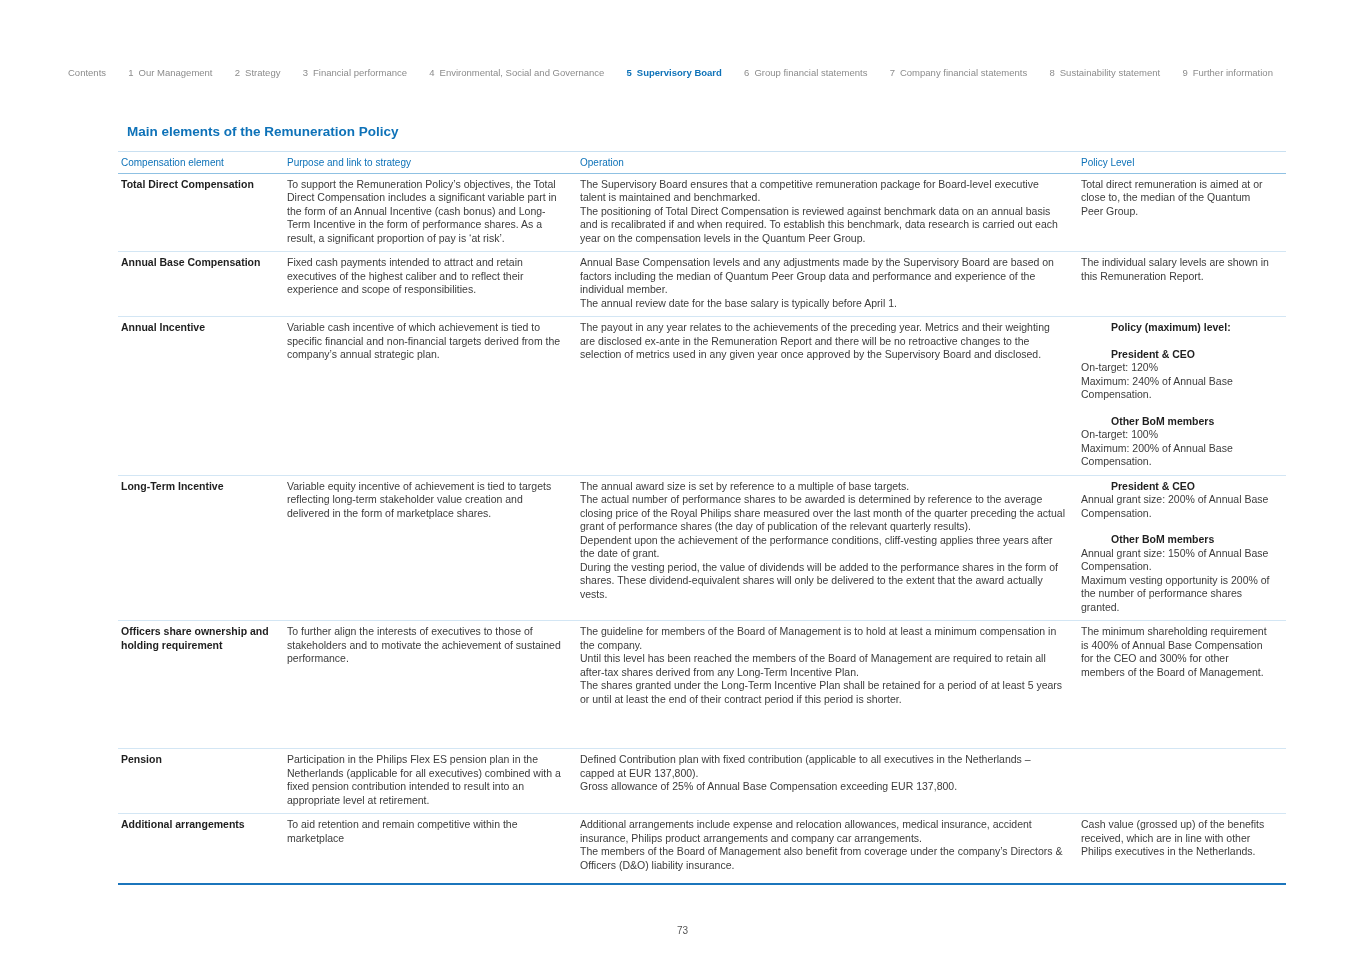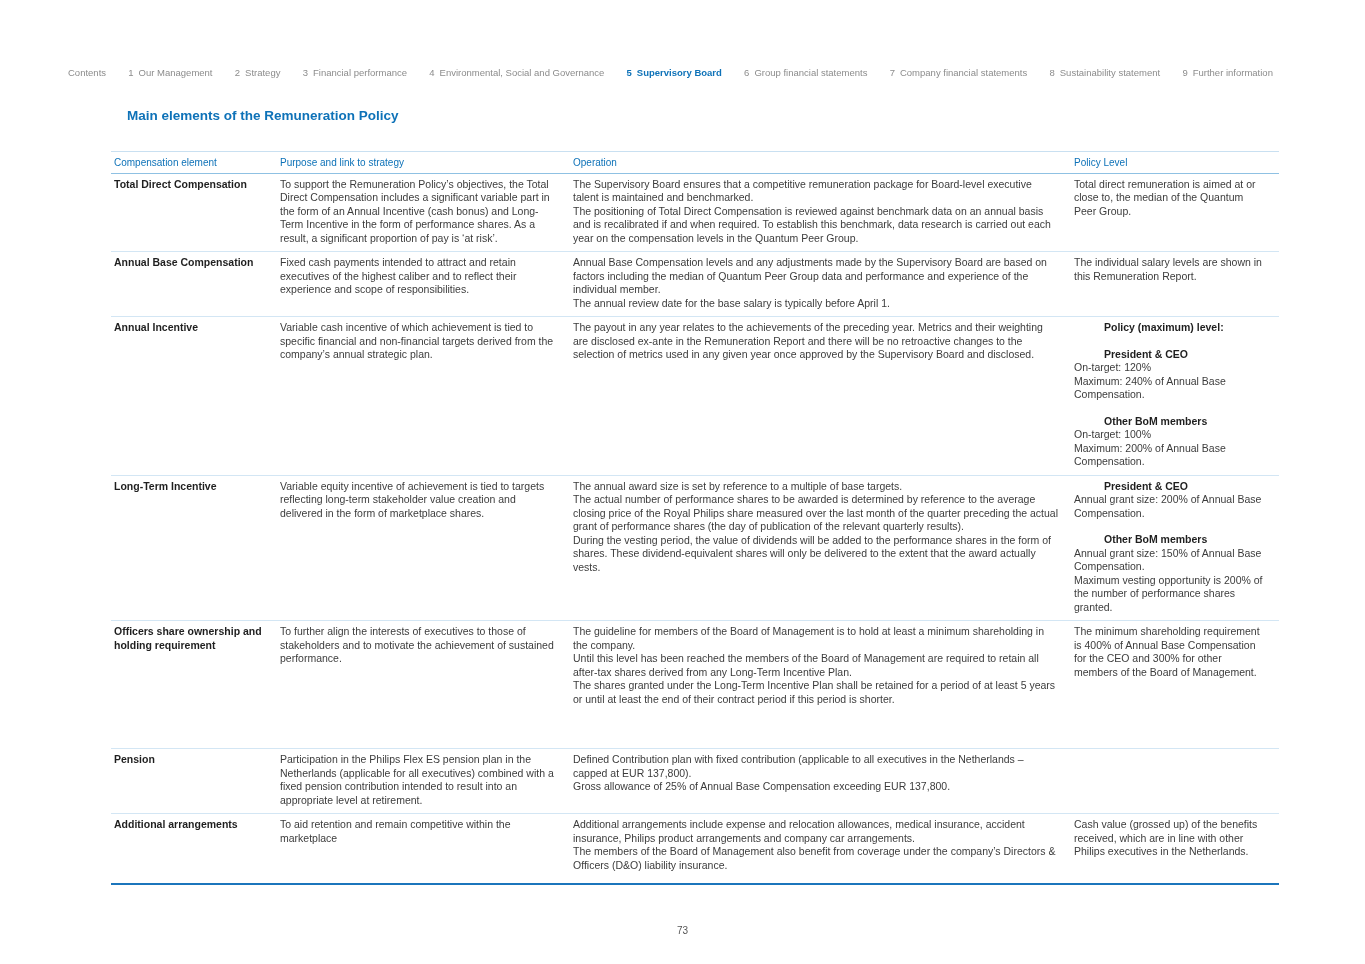--- a/index.html
+++ b/index.html
@@ -9,24 +9,24 @@
 
   
   .topnav { position:absolute; top:39px; left:68px; right:92px;
     display:flex; justify-content:space-between; align-items:baseline;
     font-size:9.5px; color:#8c8c8c; white-space:nowrap;margin-top:28px; }
   .nav-item { display:inline-flex; gap:5px; cursor:pointer; }
   .nav-item .num { color:#8c8c8c; }
   .nav-item.active, .nav-item.active .num { color:#0e72b8; font-weight:bold; }
 
   
-  .title { position:absolute; top:108px; left:127px; font-size:13.5px; color:#0e72b8; }
-
-  
-  .rem-table { position:absolute; top:151px; left:111px; width:1168px;
+  .title { position:absolute; top:124px; left:127px; font-size:13.5px; color:#0e72b8; }
+
+  
+  .rem-table { position:absolute; top:151px; left:118px; width:1168px;
     border-top:1px solid #c9e0f1; border-bottom:2px solid #1b75bc; font-size:10.5px; line-height:13.5px; }
   .trow { display:grid; grid-template-columns:166px 293px 501px 208px; }
   .trow.header { border-bottom:1px solid #8fc1e3; }
   .trow.header > div { color:#0e72b8; padding:4px 10px 3px 3px; font-size:10px; }
   .trow.body + .trow.body { border-top:1px solid #d3e6f4; }
   .trow.body > div { padding:4px 12px 6px 3px; }
   .cell-element { font-weight:bold; color:#1f1f1f; }
   .cell-policy .pol-bold { font-weight:bold; color:#1f1f1f;padding-left:30px; }
   .pol-gap { height:13px; }
   
@@ -145,38 +145,39 @@
         </div>
       </div>
       <div class="trow body">
         <div class="cell-element">Long-Term Incentive</div>
         <div class="cell-purpose">
           <div>Variable equity incentive of achievement is tied to targets reflecting long-term stakeholder value creation and delivered in the form of marketplace shares.</div>
         </div>
         <div class="cell-operation">
           <div>The annual award size is set by reference to a multiple of base targets.</div>
           <div>The actual number of performance shares to be awarded is determined by reference to the average closing price of the Royal Philips share measured over the last month of the quarter preceding the actual grant of performance shares (the day of publication of the relevant quarterly results).</div>
+          <div>Dependent upon the achievement of the performance conditions, cliff-vesting applies three years after the date of grant.</div>
           <div>During the vesting period, the value of dividends will be added to the performance shares in the form of shares. These dividend-equivalent shares will only be delivered to the extent that the award actually vests.</div>
         </div>
         <div class="cell-policy">
           <div class="pol-bold">President &amp; CEO</div>
           <div>Annual grant size: 200% of Annual Base Compensation.</div>
           <div class="pol-gap"></div>
           <div class="pol-bold">Other BoM members</div>
           <div>Annual grant size: 150% of Annual Base Compensation.</div>
           <div>Maximum vesting opportunity is 200% of the number of performance shares granted.</div>
         </div>
       </div>
       <div class="trow body">
         <div class="cell-element">Officers share ownership and holding requirement</div>
         <div class="cell-purpose">
           <div>To further align the interests of executives to those of stakeholders and to motivate the achievement of sustained performance.</div>
         </div>
         <div class="cell-operation">
-          <div>The guideline for members of the Board of Management is to hold at least a minimum shareholding in the company.</div>
+          <div>The guideline for members of the Board of Management is to hold at least a minimum compensation in the company.</div>
           <div>Until this level has been reached the members of the Board of Management are required to retain all after-tax shares derived from any Long-Term Incentive Plan.</div>
           <div>The shares granted under the Long-Term Incentive Plan shall be retained for a period of at least 5 years or until at least the end of their contract period if this period is shorter.</div>
         </div>
         <div class="cell-policy">
           <div>The minimum shareholding requirement is 400% of Annual Base Compensation for the CEO and 300% for other members of the Board of Management.</div>
         </div>
       </div>
       <div class="trow body">
         <div class="cell-element">Pension</div>
         <div class="cell-purpose">

